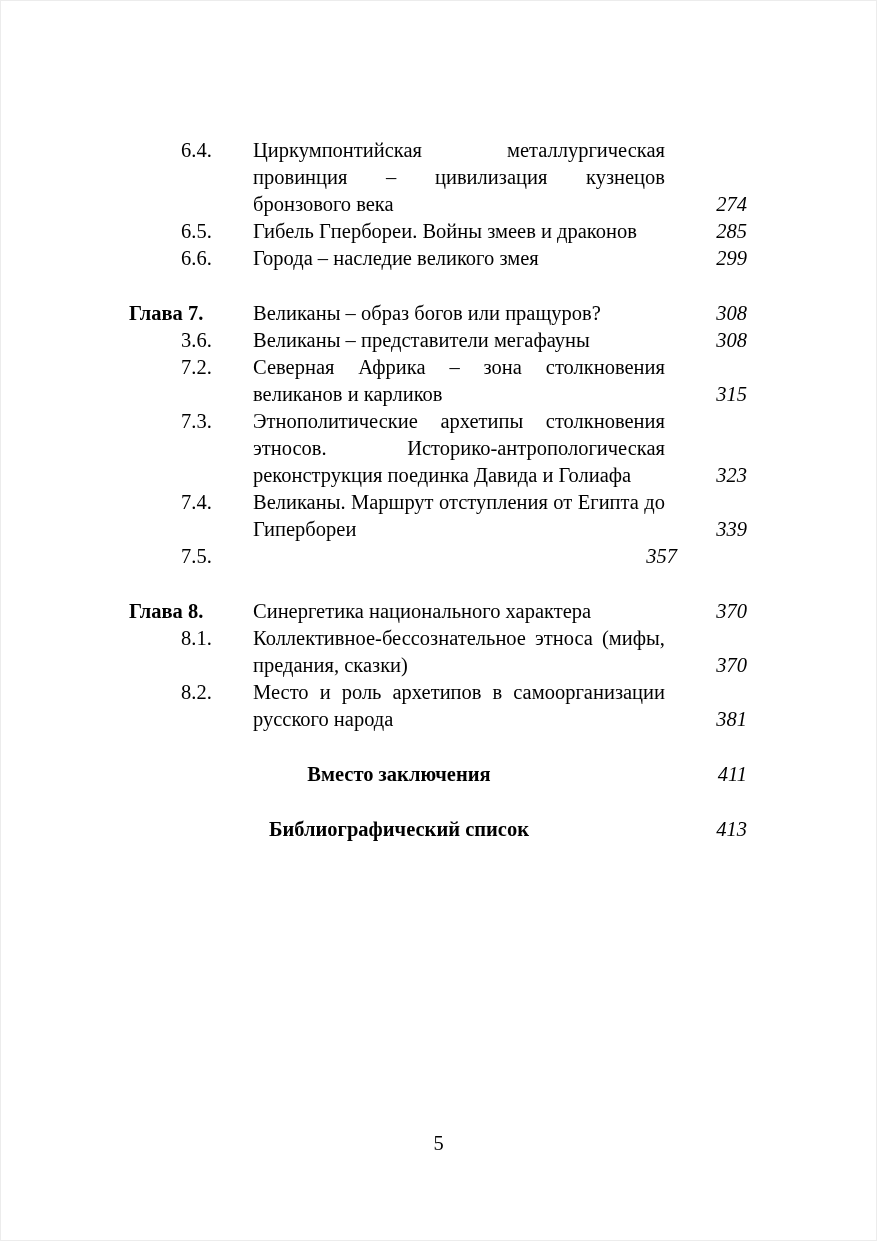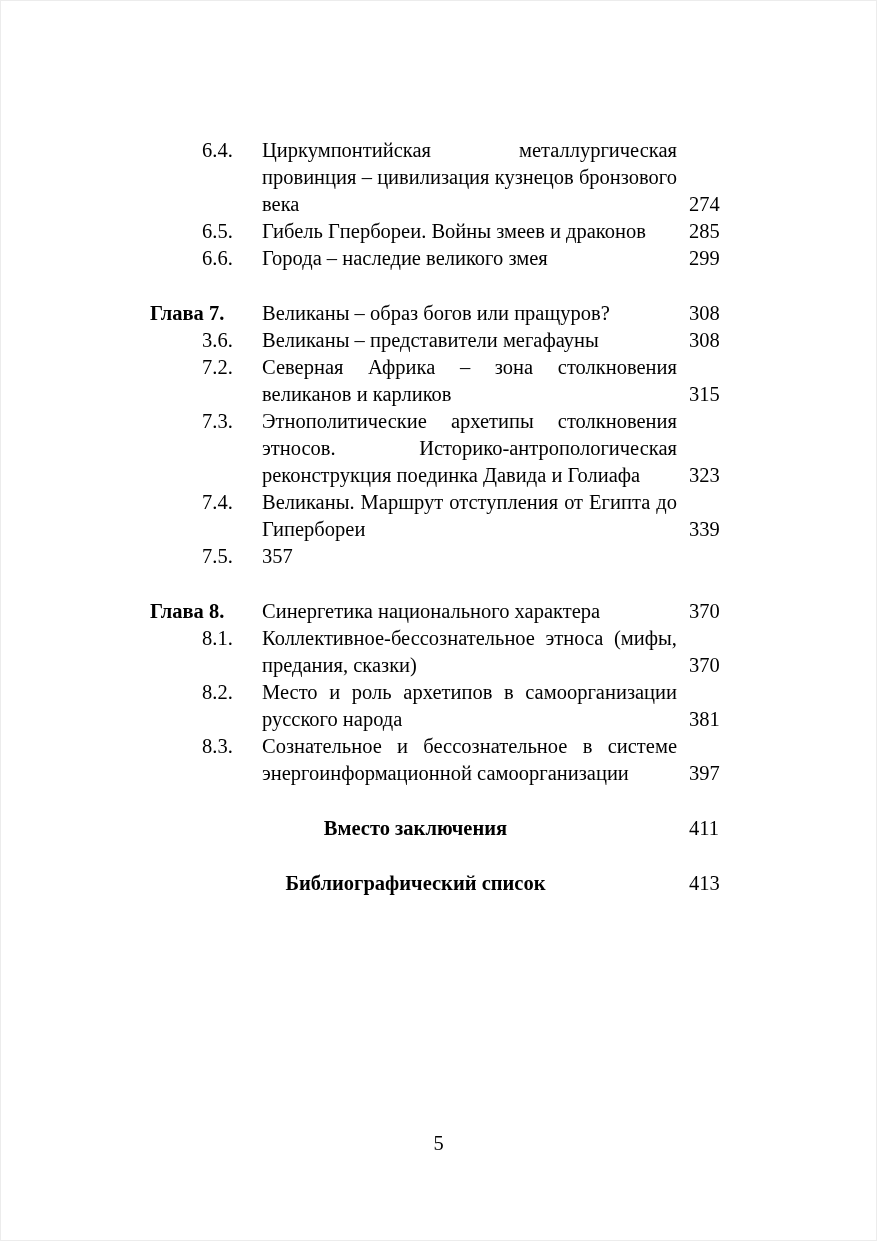--- a/index.html
+++ b/index.html
@@ -20,40 +20,41 @@
     overflow: hidden;
   }
   .toc {
     width: 626px;
     font-size: 20.5px;
     line-height: 27px;
   }
   .entry {
     display: grid;
     grid-template-columns: 120px 1fr 58px;
-    column-gap: 0;
-    margin-left: 21px;
+    column-gap: 12px;
   }
   .entry .label {
     align-self: start;
     white-space: nowrap;
   }
   .entry.section .label {
     padding-left: 60px;
   }
   .entry.chapter .label {
     padding-left: 8px;
     font-weight: bold;
   }
   .entry .title {
     text-align: justify;
     padding-right: 12px;
   }
   .entry .page-col {
     align-self: end;
+    text-align: right;
+    font-style: italic;
   }
   .entry.backmatter {
     grid-template-columns: 1fr 58px;
   }
   .entry.backmatter .title {
     font-weight: bold;
     text-align: center;
     padding-right: 0;
   }
   .group-start {
@@ -138,25 +139,20 @@
       <span class="title">Коллективное-бессознательное этноса (мифы, предания, сказки)</span>
       <span class="page-col">370</span>
     </div>
 
     <div class="entry section">
       <span class="label">8.2.</span>
       <span class="title">Место и роль архетипов в самоорганизации русского народа</span>
       <span class="page-col">381</span>
     </div>
 
-    <div class="entry section">
-      <span class="label">8.3.</span>
-      <span class="title">Сознательное и бессознательное в системе энергоинформационной самоорганизации</span>
-      <span class="page-col">397</span>
-    </div>
 
     <div class="entry backmatter group-start">
       <span class="title">Вместо заключения</span>
       <span class="page-col">411</span>
     </div>
 
     <div class="entry backmatter group-start">
       <span class="title">Библиографический список</span>
       <span class="page-col">413</span>
     </div>

